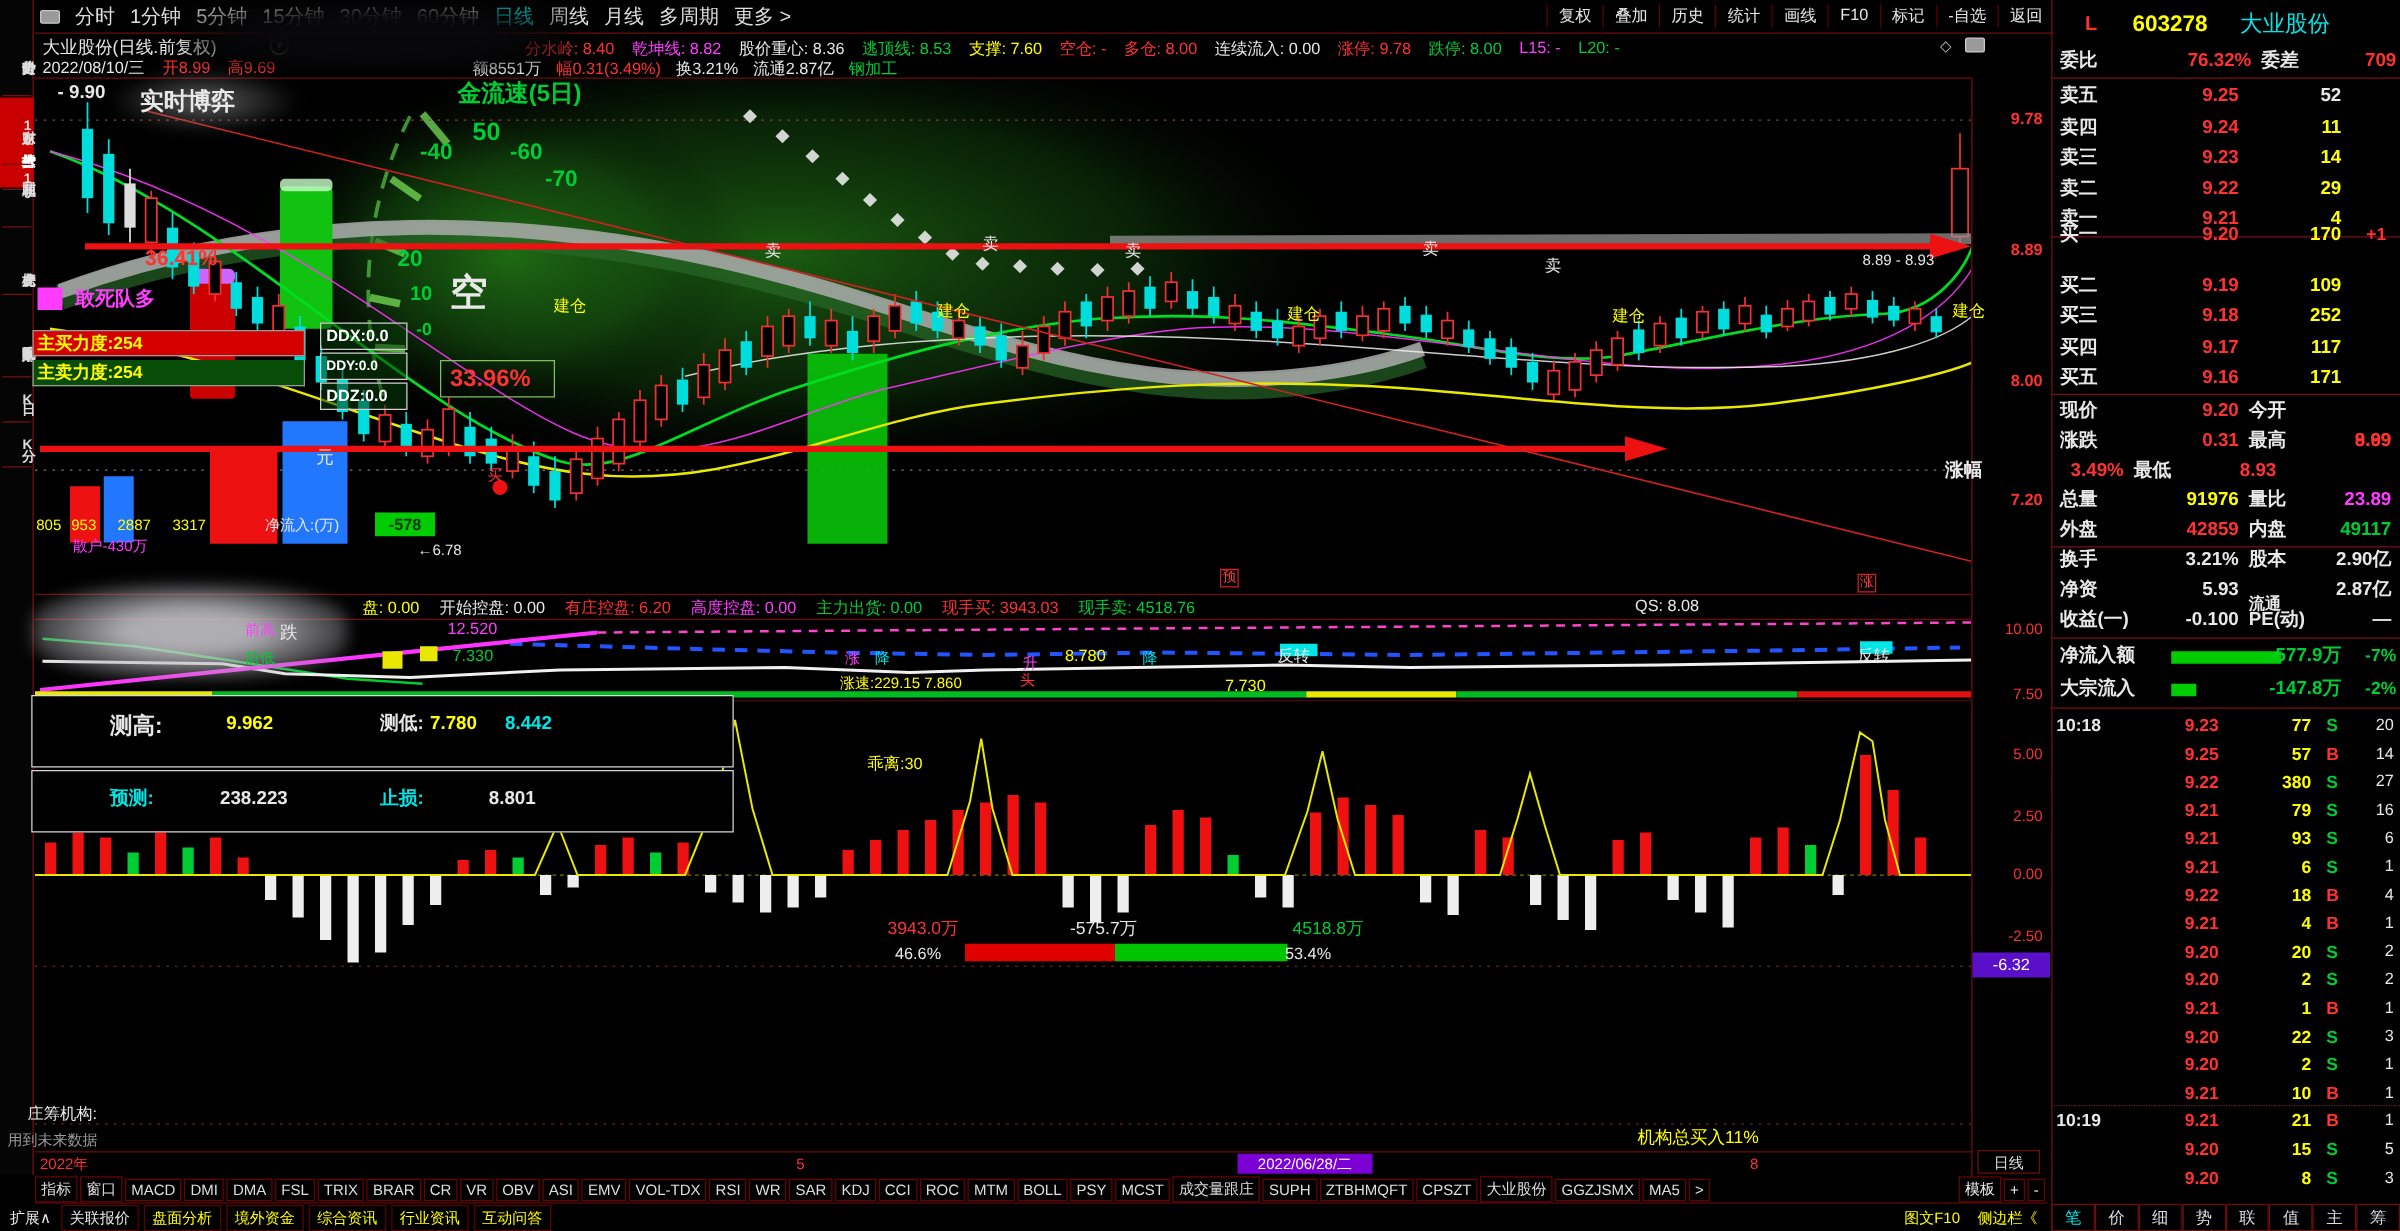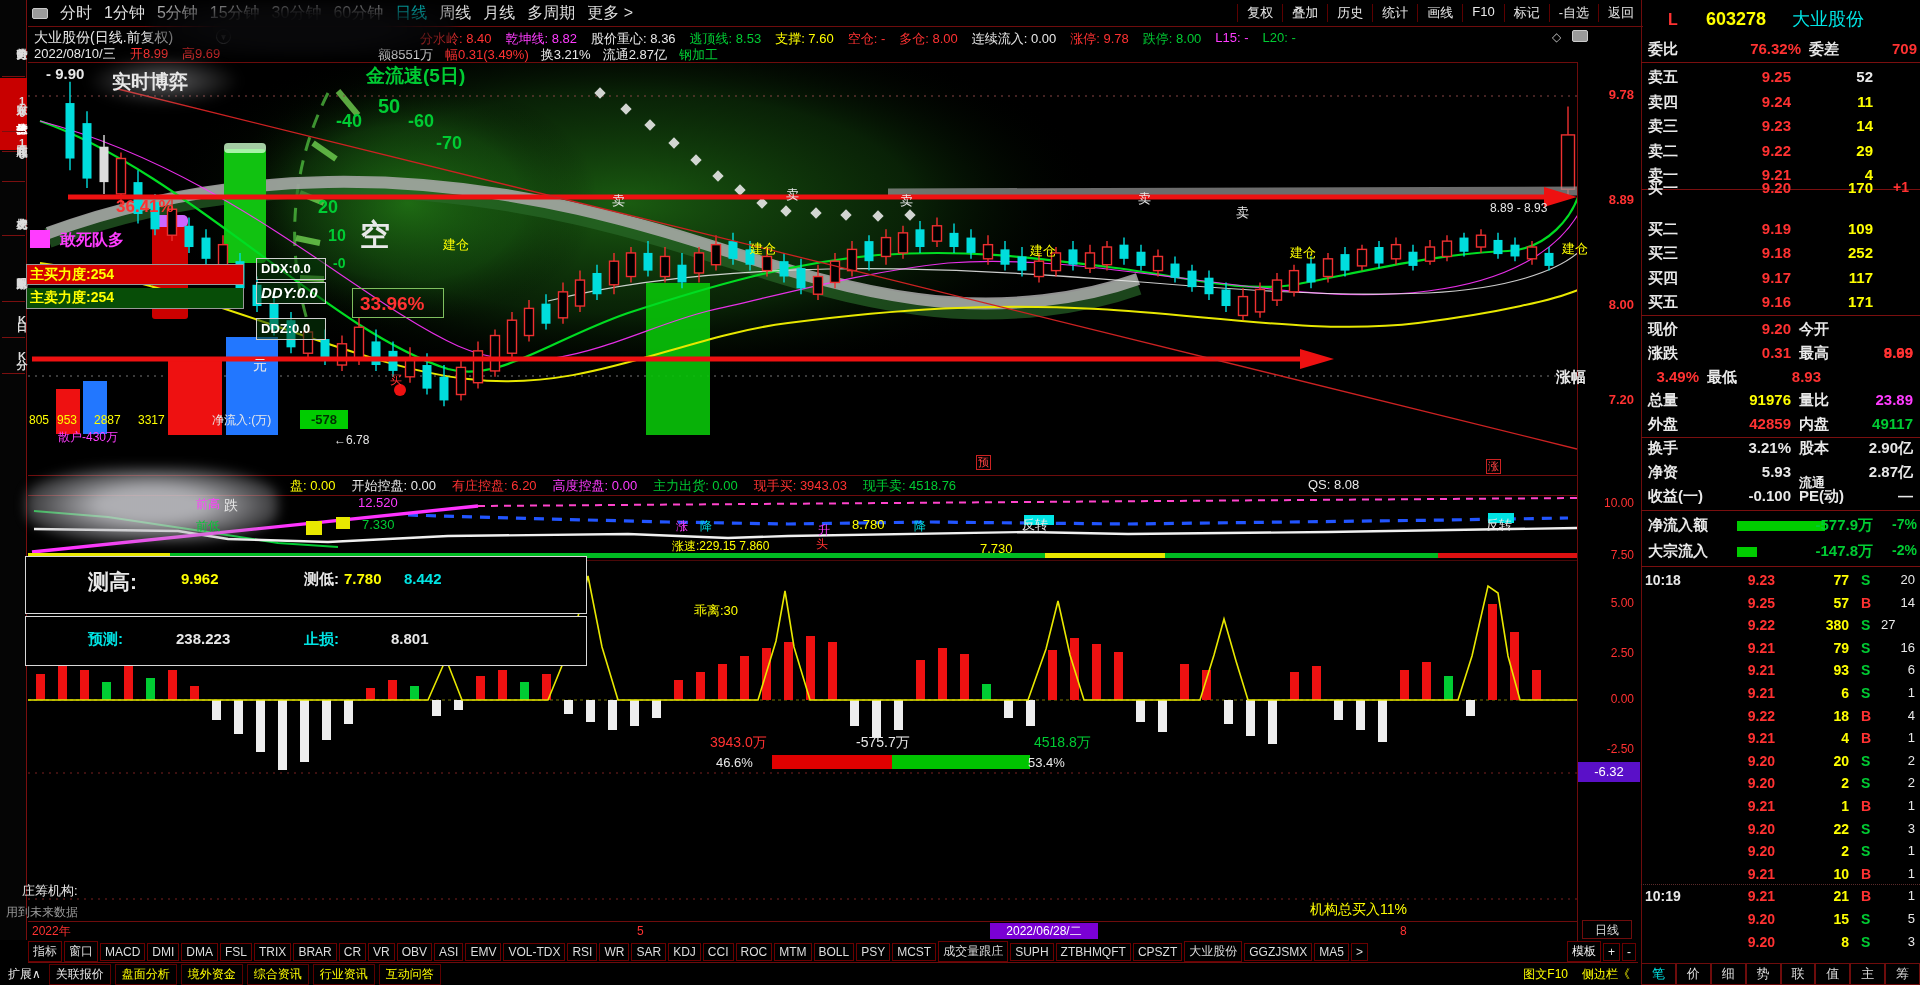--- a/index.html
+++ b/index.html
@@ -354,21 +354,21 @@
 
   <div class="abs" style="left:30px;top:230px;width:20px;height:18px;background:#ff3cff"></div>
   <div class="abs" style="left:26px;top:264px;width:218px;height:21px;background:#d40000;border:1px solid #999">
     <span class="c-yellow bold" style="font-size:14px;line-height:19px;padding-left:3px">主买力度:254</span>
   </div>
   <div class="abs" style="left:26px;top:288px;width:218px;height:21px;background:#074d07;border:1px solid #999;border-top:none">
     <span class="c-yellow bold" style="font-size:14px;line-height:19px;padding-left:3px">主卖力度:254</span>
   </div>
   <div class="abs" id="ddx-stack" style="left:256px;top:258px">
       <div style="width: 70px; height: 22px; border: 1px solid rgb(207, 207, 207); background: rgba(6, 60, 10, 0.55); color: rgb(255, 255, 255); font-size: 13px; line-height: 20px; padding-left: 4px; margin-bottom: 2px; font-weight: bold;">DDX:0.0</div>
-      <div style="width: 70px; height: 22px; border: 1px solid rgb(207, 207, 207); background: rgba(6, 60, 10, 0.55); color: rgb(255, 255, 255); font-size: 15px; line-height: 20px; padding-left: 4px; margin-bottom: 14px; font-weight: bold; font-style: italic;">DDY:0.0</div>
+      <div style="width: 70px; height: 22px; border: 1px solid rgb(207, 207, 207); background: rgba(6, 60, 10, 0.55); color: rgb(255, 255, 255); font-size: 11px; line-height: 20px; padding-left: 4px; margin-bottom: 2px; font-weight: bold;">DDY:0.0</div>
       <div style="width: 70px; height: 22px; border: 1px solid rgb(207, 207, 207); background: rgba(6, 60, 10, 0.55); color: rgb(255, 255, 255); font-size: 13px; line-height: 20px; padding-left: 4px; margin-bottom: 2px; font-weight: bold;">DDZ:0.0</div>
     </div>
   <div class="abs" style="left:352px;top:288px;width:92px;height:30px;border:1px solid #7fbf5f"></div>
   <div class="abs" style="left:300px;top:410px;width:48px;height:19px;background:#00cc00;color:#003300;font-weight:bold;font-size:13px;text-align:center;line-height:19px">-578</div>
   <div class="mk-badge" style="left:976px;top:455px">预</div>
   <div class="mk-badge" style="left:1486px;top:459px">涨</div>
 
   <div class="abs" id="control-row" style="left:290px;top:477px;width:1000px;height:16px;display:flex;gap:16px;font-size:13px;white-space:nowrap">
       <span class="c-yellow">盘: 0.00</span>
       <span class="c-white">开始控盘: 0.00</span>
@@ -478,21 +478,21 @@
         <polyline points="0,139 400,139 418,98 434,139 520,139 544,80 560,15 574,86 590,139 730,139 748,80 757,30 766,86 782,139 1000,139 1018,88 1030,40 1042,94 1056,139 1172,139 1186,94 1196,58 1208,100 1220,139 1430,139 1444,95 1460,25 1470,32 1480,95 1492,139 1549,139" stroke="#e8e800" stroke-width="1.6" fill="none"></polyline>
       </svg>
   </div>
 
   <div class="abs" style="left:772px;top:755px;width:258px;height:14px;background:#222;display:flex">
     <div id="ratio-red" style="background: rgb(224, 0, 0); height: 14px; width: 120.228px;"></div>
     <div id="ratio-green" style="background:#00c400;height:14px;flex:1"></div>
   </div>
 
   <div class="mbox" style="left:25px;top:556px;width:562px;height:58px">
-    <span class="lbl c-white bold" style="left:62px;top:14px;font-size:21px">测高:</span>
+    <span class="lbl c-white bold" style="left:62px;top:14px;font-size:18px">测高:</span>
     <span class="lbl c-yellow bold" style="left:155px;top:14px;font-size:15px">9.962</span>
     <span class="lbl c-white bold" style="left:278px;top:14px;font-size:15px">测低:</span>
     <span class="lbl c-yellow bold" style="left:318px;top:14px;font-size:15px">7.780</span>
     <span class="lbl c-cyan bold" style="left:378px;top:14px;font-size:15px">8.442</span>
   </div>
   <div class="mbox" style="left:25px;top:616px;width:562px;height:50px">
     <span class="lbl c-cyan bold" style="left:62px;top:14px;font-size:15px">预测:</span>
     <span class="lbl c-white bold" style="left:150px;top:14px;font-size:15px">238.223</span>
     <span class="lbl c-cyan bold" style="left:278px;top:14px;font-size:15px">止损:</span>
     <span class="lbl c-white bold" style="left:365px;top:14px;font-size:15px">8.801</span>
@@ -706,21 +706,21 @@
       <div style="position: absolute; left: 1641px; top: 592.6px; width: 279px; height: 22px;">
         <span class="lbl c-red bold" style="left: 76px; top: 3px; width: 58px; text-align: right; font-size: 14px;">9.25</span>
         <span class="lbl c-yellow bold" style="left: 150px; top: 3px; width: 58px; text-align: right; font-size: 14px;">57</span>
         <span class="lbl c-red bold" style="left: 220px; top: 3px; font-size: 14px;">B</span>
         <span class="lbl c-white" style="left: 240px; top: 3px; width: 34px; text-align: right; font-size: 13px;">14</span>
       </div>
       <div style="position: absolute; left: 1641px; top: 615.2px; width: 279px; height: 22px;">
         <span class="lbl c-red bold" style="left: 76px; top: 3px; width: 58px; text-align: right; font-size: 14px;">9.22</span>
         <span class="lbl c-yellow bold" style="left: 150px; top: 3px; width: 58px; text-align: right; font-size: 14px;">380</span>
         <span class="lbl c-green bold" style="left: 220px; top: 3px; font-size: 14px;">S</span>
-        <span class="lbl c-white" style="left: 240px; top: 3px; width: 34px; font-size: 13px;">27</span>
+        <span class="lbl c-white" style="left: 240px; top: 3px; width: 34px; text-align: right; font-size: 13px;">27</span>
       </div>
       <div style="position: absolute; left: 1641px; top: 637.8px; width: 279px; height: 22px;">
         <span class="lbl c-red bold" style="left: 76px; top: 3px; width: 58px; text-align: right; font-size: 14px;">9.21</span>
         <span class="lbl c-yellow bold" style="left: 150px; top: 3px; width: 58px; text-align: right; font-size: 14px;">79</span>
         <span class="lbl c-green bold" style="left: 220px; top: 3px; font-size: 14px;">S</span>
         <span class="lbl c-white" style="left: 240px; top: 3px; width: 34px; text-align: right; font-size: 13px;">16</span>
       </div>
       <div style="position: absolute; left: 1641px; top: 660.4px; width: 279px; height: 22px;">
         <span class="lbl c-red bold" style="left: 76px; top: 3px; width: 58px; text-align: right; font-size: 14px;">9.21</span>
         <span class="lbl c-yellow bold" style="left: 150px; top: 3px; width: 58px; text-align: right; font-size: 14px;">93</span>

